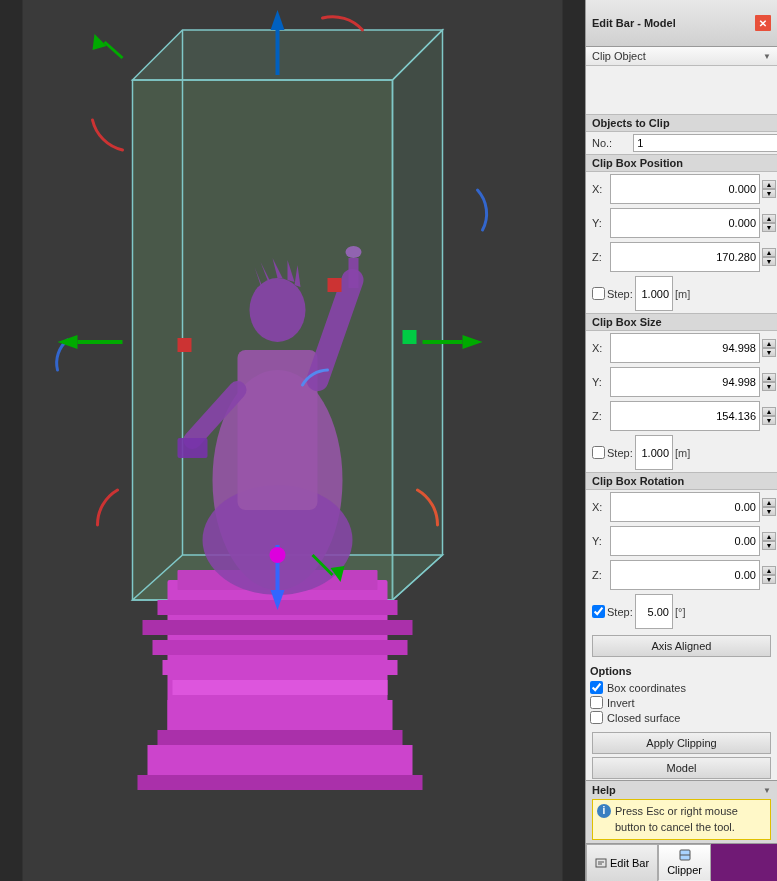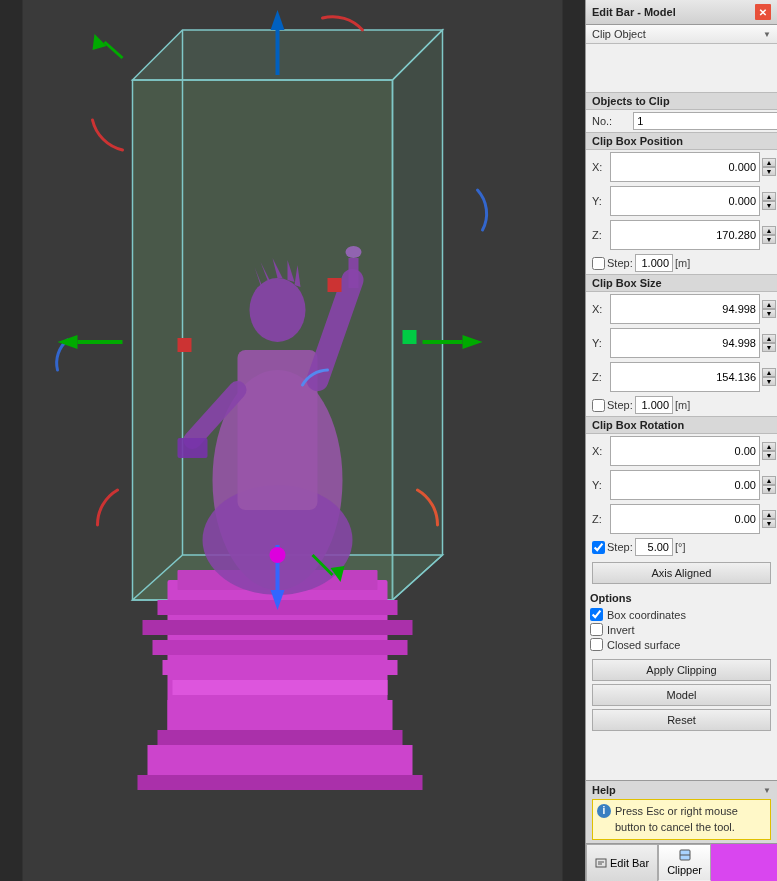--- a/index.html
+++ b/index.html
@@ -28,21 +28,21 @@
       border-left: 1px solid #999;
       display: flex;
       flex-direction: column;
       height: 100%;
     }
 
     
     .panel-titlebar {
       background: linear-gradient(to bottom, #e8e8e8, #d0d0d0);
       border-bottom: 1px solid #999;
-      padding: 4px 6px;
+      padding: 15px 6px;
       display: flex;
       align-items: center;
       justify-content: space-between;
     }
     .panel-title {
       font-weight: bold;
       font-size: 11px;
       color: #222;
     }
     .close-btn {
@@ -178,21 +178,21 @@
       height: 13px;
       flex-shrink: 0;
     }
     .step-label {
       font-size: 11px;
       color: #333;
       width: 26px;
     }
     .step-input {
       width: 38px;
-      height: 18px;
+      height: 35px;
       border: 1px solid #aaa;
       background: white;
       padding: 0 3px;
       font-size: 11px;
       text-align: right;
     }
 
     
     .options-section {
       padding: 4px 4px;
@@ -280,21 +280,21 @@
       font-size: 10px;
       font-weight: bold;
       display: flex;
       align-items: center;
       justify-content: center;
     }
 
     
     .bottom-tabs {
       display: flex;
-      background: #d946ef;
+      background: #701a75;
       border-top: 1px solid #999;
       flex-shrink: 0;
     }
     .tab-btn {
       padding: 4px 8px;
       font-size: 11px;
       border: 1px solid #aaa;
       border-bottom: none;
       cursor: pointer;
       background: linear-gradient(to bottom, #f0f0f0, #d8d8d8);

